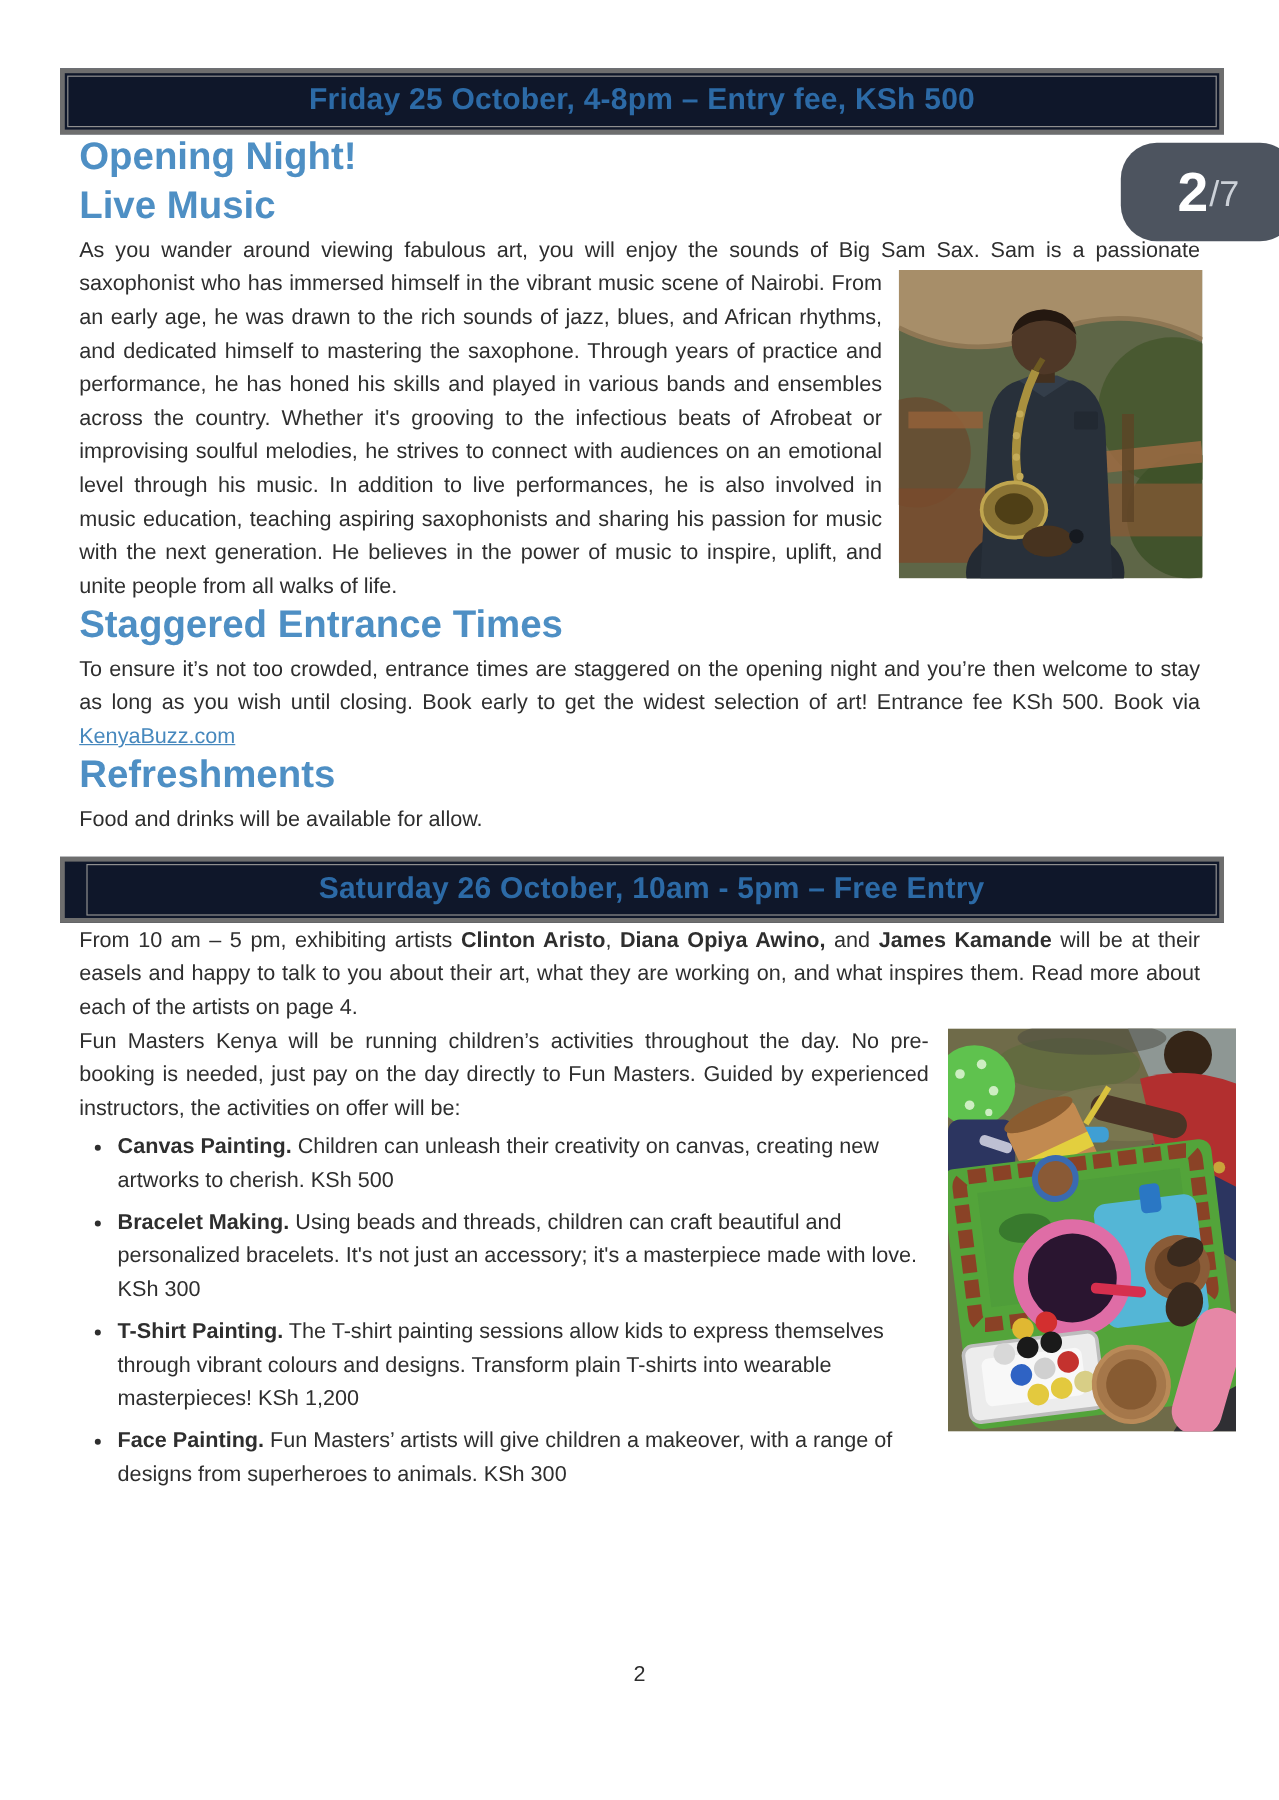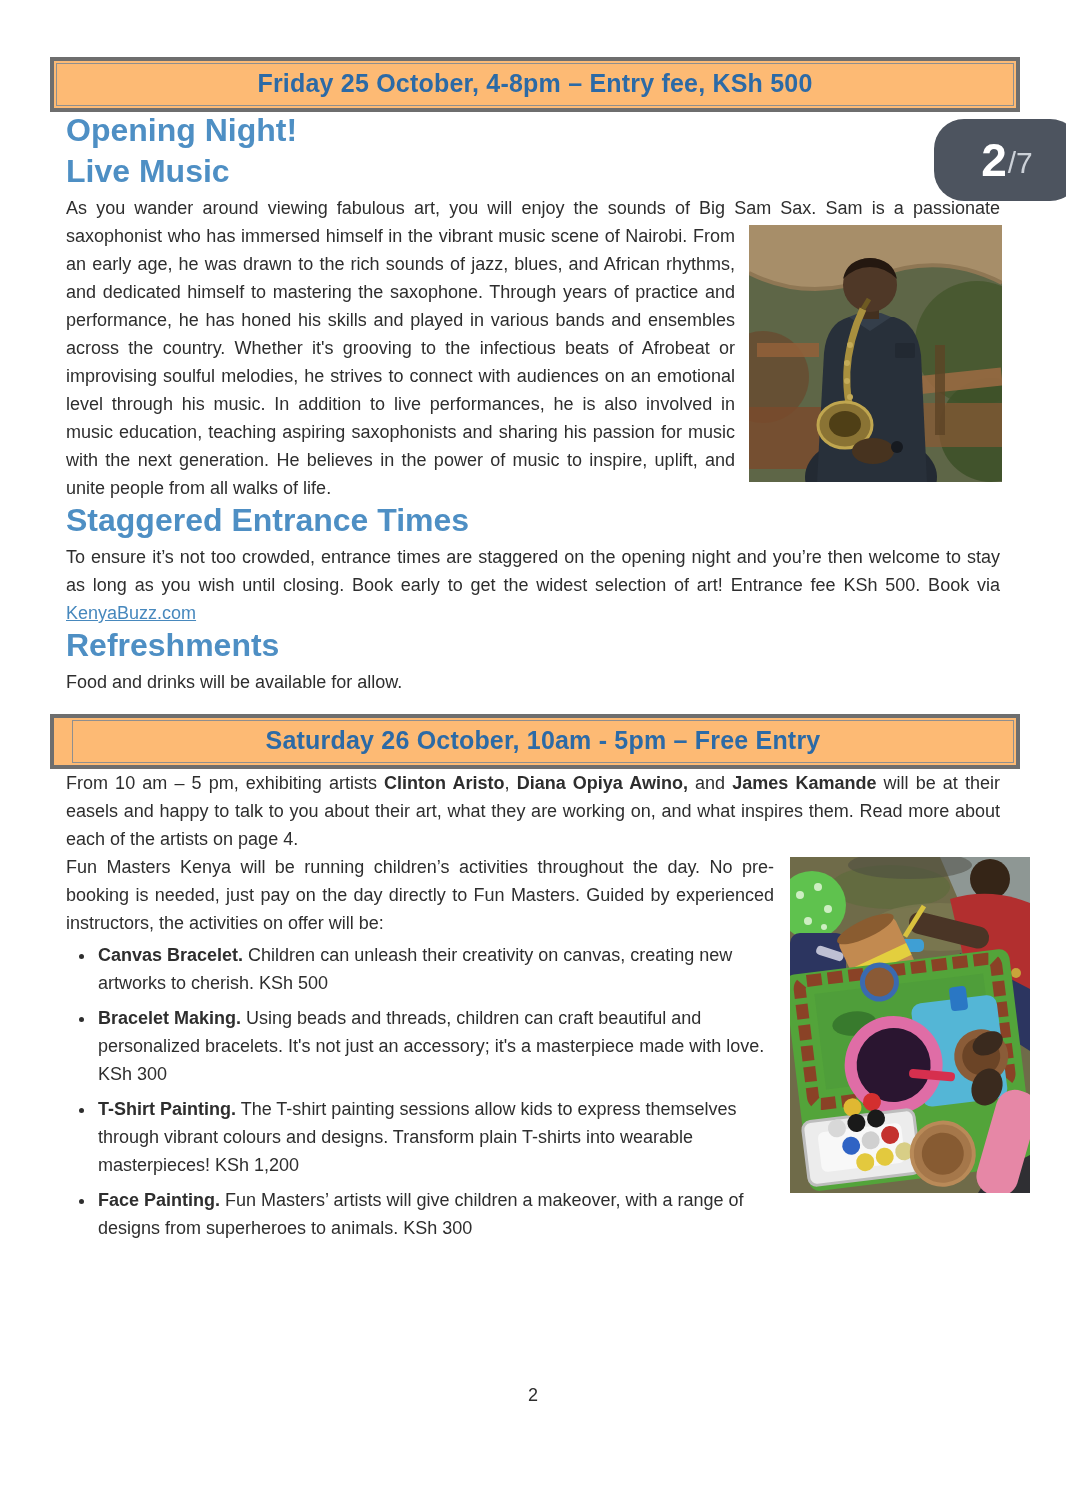--- a/index.html
+++ b/index.html
@@ -8,21 +8,21 @@
     width:1066px;height:1500px;
     background:#ffffff;
     font-family:"Liberation Sans",sans-serif;
     color:#2e2e2e;
     overflow:hidden;
   }
   
   .banner{
     margin:0 46px 0 50px;
     border:4px solid #6e6e6e;
-    background:#fdba74;
+    background:#0f172a;
   }
   .banner-inner{
     border:1px solid #8f8f8f;
     margin:2px;
     text-align:center;
     padding:5px 0 7px;
   }
   .banner-text{
     font-size:25px;
     font-weight:bold;
@@ -236,21 +236,21 @@
           <circle cx="142" cy="300" r="31" fill="#a5774a" stroke="#b98a58" stroke-width="4"></circle>
           <circle cx="142" cy="300" r="21" fill="#875b32"></circle>
         </g>
         <path d="M198,320 L240,298 L240,336 L188,336 Z" fill="#2f2f33"></path>
         <rect x="196" y="232" width="42" height="108" rx="19" fill="#e687a6" transform="rotate(16 217 286)"></rect>
         <ellipse cx="197" cy="230" rx="15" ry="19" fill="#3a2a1e" transform="rotate(22 197 230)"></ellipse>
       </svg>
         </span>
       <p class="body justify">Fun Masters Kenya will be running children’s activities throughout the day. No pre-booking is needed, just pay on the day directly to Fun Masters. Guided by experienced instructors, the activities on offer will be:</p>
       <ul class="bullets">
-        <li><b>Canvas Bracelet.</b><span> Children can unleash their creativity on canvas, creating new artworks to cherish. KSh 500</span></li>
+        <li><b>Canvas Painting.</b><span> Children can unleash their creativity on canvas, creating new artworks to cherish. KSh 500</span></li>
         <li><b>Bracelet Making.</b><span> Using beads and threads, children can craft beautiful and personalized bracelets. It's not just an accessory; it's a masterpiece made with love. KSh 300</span></li>
         <li><b>T-Shirt Painting.</b><span> The T-shirt painting sessions allow kids to express themselves through vibrant colours and designs. Transform plain T-shirts into wearable masterpieces! KSh 1,200</span></li>
         <li><b>Face Painting.</b><span> Fun Masters’ artists will give children a makeover, with a range of designs from superheroes to animals. KSh 300</span></li>
       </ul>
     </div>
 
   </div>
 
   <div class="footer-pagenum">2</div>
 

